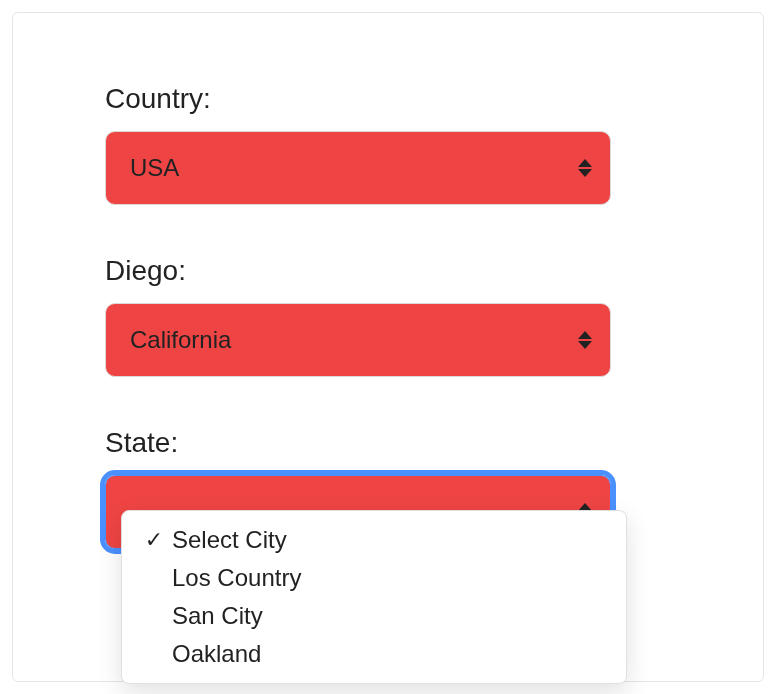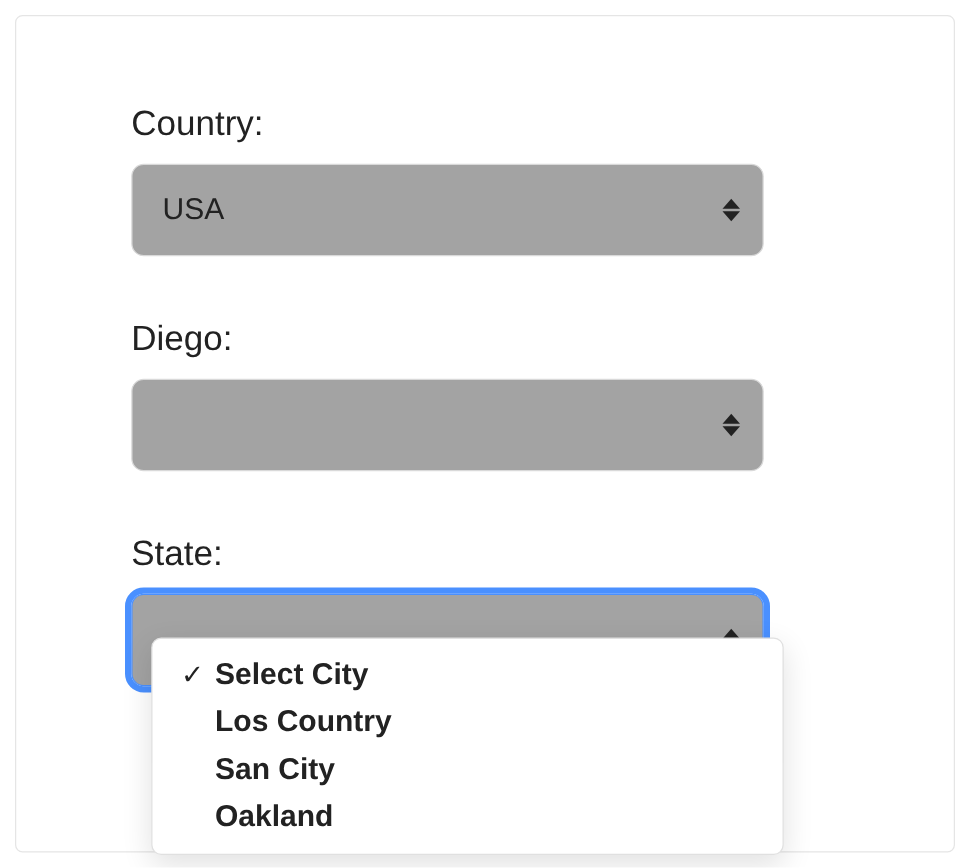--- a/index.html
+++ b/index.html
@@ -22,21 +22,21 @@
   .field-group { margin-bottom: 50px; }
   .field-label {
     font-size: 28px;
     color: #222;
     margin-bottom: 16px;
   }
   .select-box {
     position: relative;
     width: 506px;
     height: 74px;
-    background: #a3a3a3;
+    background: #ef4444;
     border: 1px solid #d9d9d9;
     border-radius: 10px;
     display: flex;
     align-items: center;
     padding: 0 24px;
     cursor: pointer;
   }
   .select-box.focused {
     outline: 5px solid #4a90ff;
     outline-offset: 0;
@@ -84,41 +84,42 @@
     color: #222;
     cursor: pointer;
   }
   .checkmark {
     width: 28px;
     display: inline-flex;
     justify-content: center;
     font-size: 22px;
     color: #222;
   }
-  .option-label { padding-left: 4px; font-weight: bold; }
+  .option-label { padding-left: 4px; }
 </style>
 </head>
 <body>
 
 <div class="card">
 
   <div class="field-group">
     <div class="field-label">Country:</div>
     <div class="select-box">
       <span class="select-value">USA</span>
       <span class="chevrons">
         <span class="chevron-up"></span>
         <span class="chevron-down"></span>
       </span>
     </div>
   </div>
 
   <div class="field-group">
     <div class="field-label">Diego:</div>
     <div class="select-box">
+      <span class="select-value">California</span>
       <span class="chevrons">
         <span class="chevron-up"></span>
         <span class="chevron-down"></span>
       </span>
     </div>
   </div>
 
   <div class="field-group">
     <div class="field-label">State:</div>
     <div class="select-box focused">

